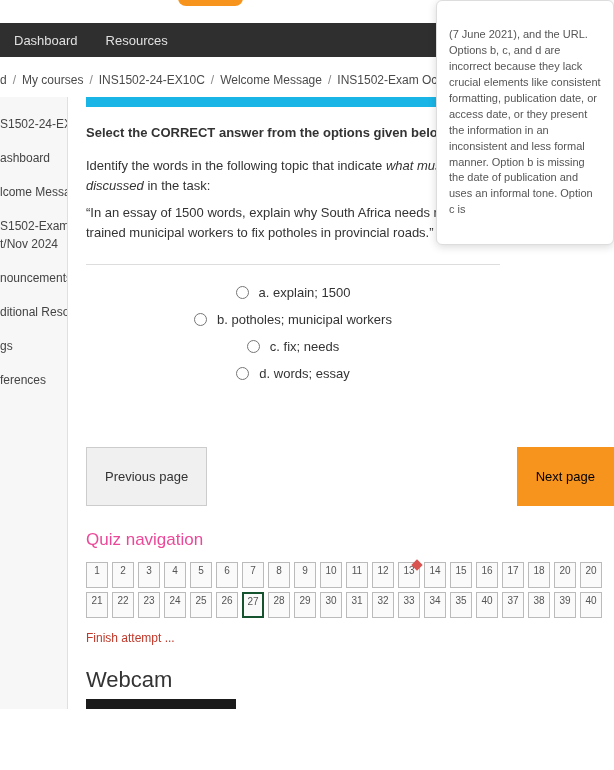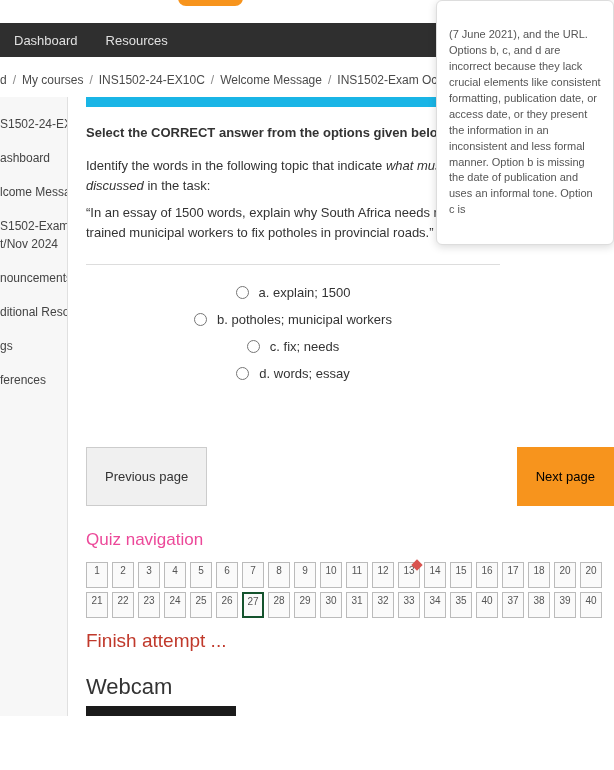--- a/index.html
+++ b/index.html
@@ -32,21 +32,21 @@
   .flag { display: flex; align-items: center; gap: 4px; }
   .flag-icon { width: 10px; height: 10px; display: inline-block; }
   .pager { display: flex; justify-content: space-between; margin: 36px 0 24px 0; padding-right: 0; }
   .btn { padding: 21px 18px; font-size: 13px; border: 1px solid #ccc; background: #f0f0f0; color: #333; cursor: pointer; }
   .btn-next { background: #f7941d; border-color: #f7941d; color: #000000; }
   .quiznav-title { font-size: 17px; font-weight: 500; margin-bottom: 12px; color: #ec4899; }
   .grid { display: flex; flex-wrap: wrap; gap: 4px; margin-bottom: 12px; }
   .qn { width: 22px; height: 26px; border: 1px solid #bbb; background: #fafafa; font-size: 10px; text-align: center; padding-top: 2px; position: relative; cursor: pointer; color: #555; }
   .qn.current { border: 2px solid #14532d; }
   .qn.flagged::after { content: ""; position: absolute; top: -2px; right: -2px; width: 8px; height: 8px; background: #d9534f; transform: rotate(45deg); }
-  .finish { color: #c0392b; font-size: 19px; text-decoration: none; }
+  .finish { color: #c0392b; font-size: 12px; text-decoration: none; }
   .webcam-title { font-size: 22px; font-weight: 400; margin: 22px 0 6px 0; color: #333; }
   .webcam-box { width: 150px; height: 10px; background: #1b1b1b; }
   .tooltip { position: absolute; top: 0; right: 0; width: 178px; background: #fff; border: 1px solid #ddd; border-radius: 6px; box-shadow: 0 2px 8px rgba(0,0,0,0.15); padding: 26px 12px; font-size: 11px; line-height: 1.45; color: #555; z-index: 50; }
   .relwrap { position: relative; }
 </style>
 </head>
 <body>
 
 <div class="relwrap">
 

